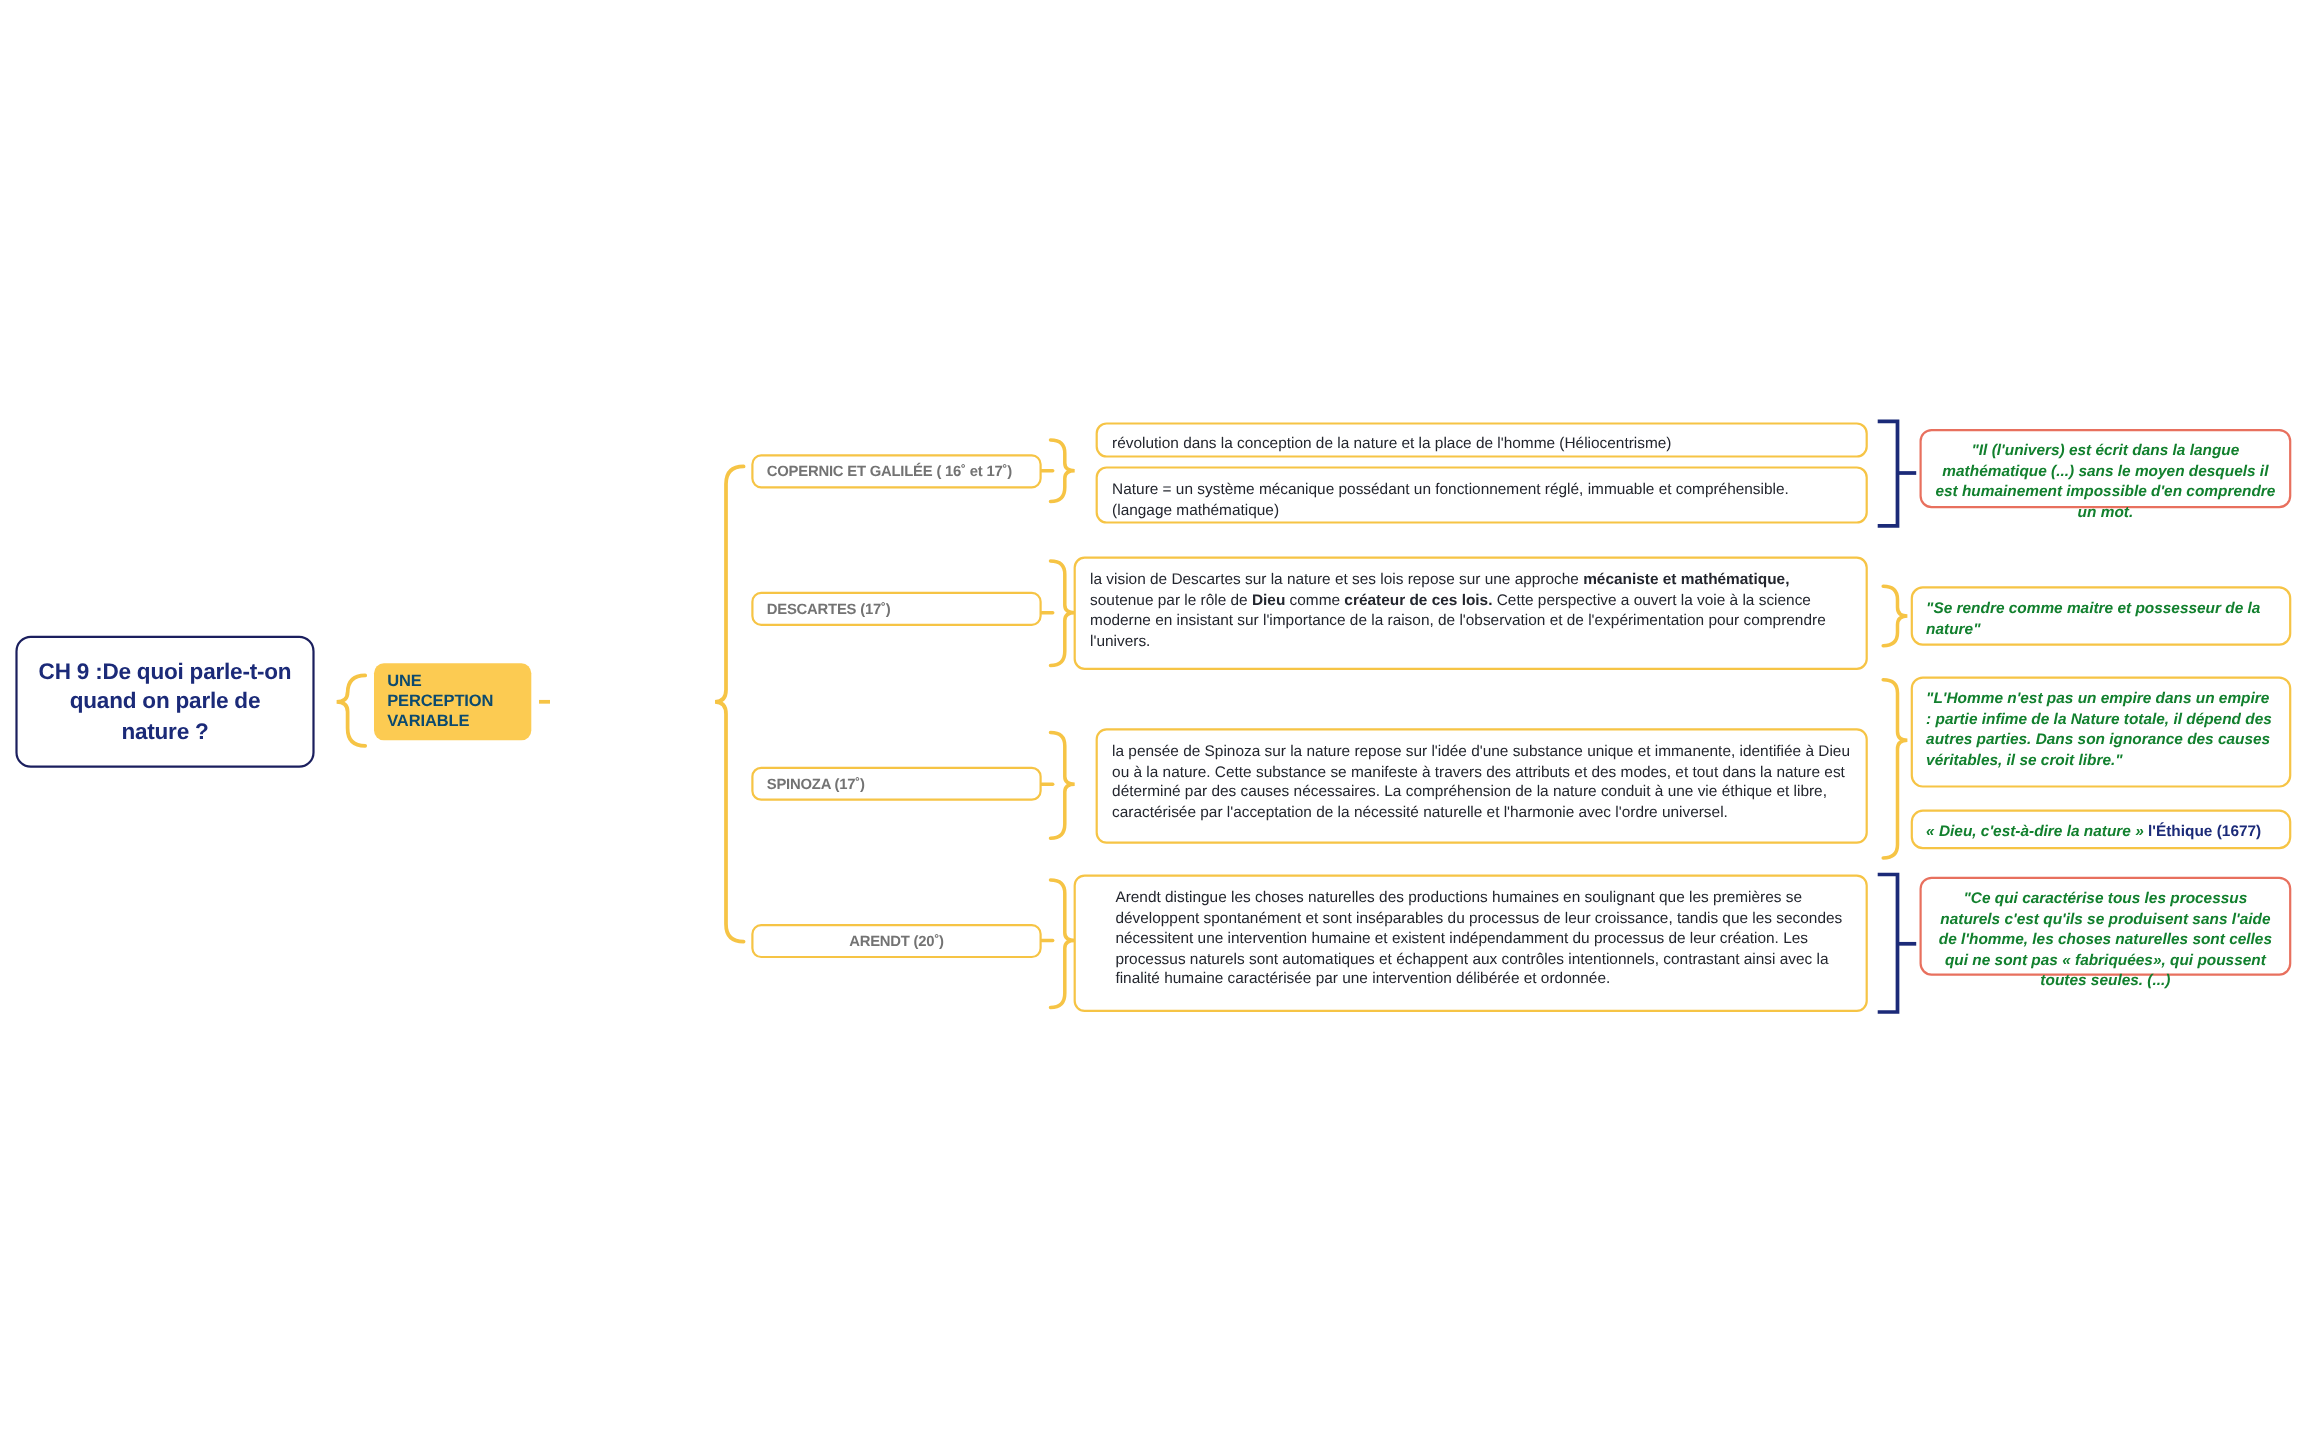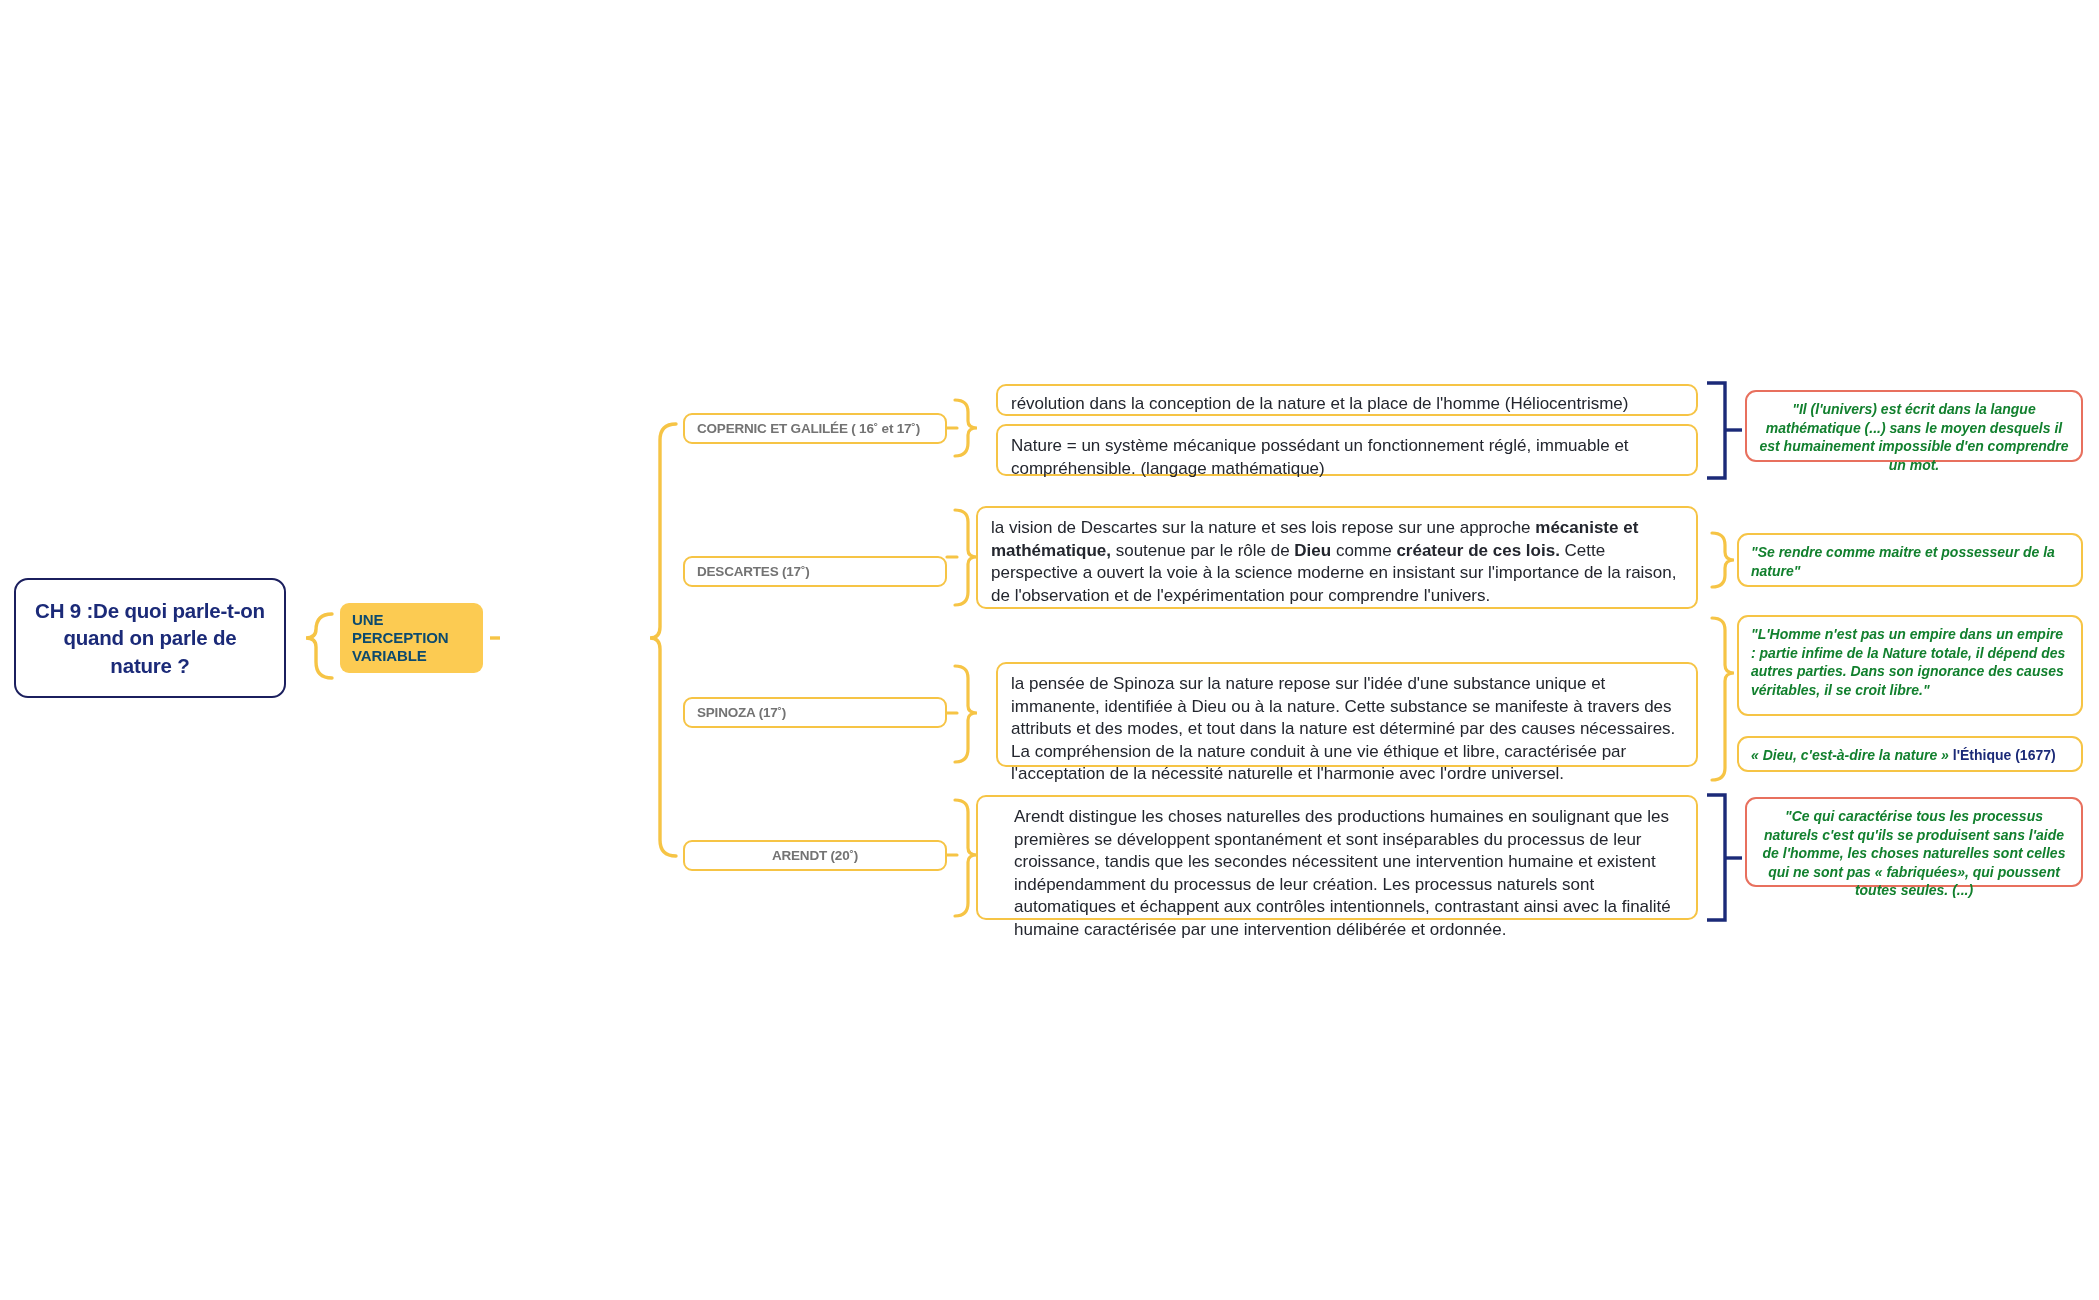--- a/index.html
+++ b/index.html
@@ -43,41 +43,41 @@
   .label-node{
     border:2px solid #f6c445;border-radius:9px;background:#ffffff;
     display:flex;align-items:center;padding:0 12px;
     color:#737373;font-weight:bold;font-size:13.5px;letter-spacing:-0.2px;
     white-space:nowrap;
   }
 
   .content-node{
     border:2px solid #f6c445;border-radius:10px;background:#ffffff;
     padding:9px 13px;
-    color:#23262e;font-size:17px;line-height:1.33;
+    color:#23262e;font-size:14px;line-height:1.33;
     box-sizing:border-box;
   }
   .content-node b{font-weight:bold;color:#23262e;}
 
   .quote-node{
     border-radius:11px;background:#ffffff;box-sizing:border-box;
     padding:8px 12px;
     font-size:14px;line-height:1.33;
     font-weight:bold;font-style:italic;
   }
   .quote-green-border{border:2px solid #e8705e;}
   .quote-yellow-border{border:2px solid #f6c445;}
   .q-center{text-align:center;}
   .q-left{text-align:left;}
   .qtext{color:#12802e;}
   .qplain{color:#1b2a78;font-weight:bold;font-style:normal;}
 
   
   #lbl-copernic{left:683px;top:413px;width:264px;height:31px;}
-  #lbl-descartes{left:683px;top:556px;width:264px;height:31px;}
+  #lbl-descartes{left:683px;top:538px;width:264px;height:31px;}
   #lbl-spinoza{left:683px;top:697px;width:264px;height:31px;}
   #lbl-arendt{left:683px;top:840px;width:264px;height:31px;justify-content:center;}
 
   #cnt-cop-1{left:996px;top:384px;width:702px;height:32px;padding-top:7px;}
   #cnt-cop-2{left:996px;top:424px;width:702px;height:52px;}
   #cnt-descartes{left:976px;top:506px;width:722px;height:103px;}
   #cnt-spinoza{left:996px;top:662px;width:702px;height:105px;}
   #cnt-arendt{left:976px;top:795px;width:722px;height:125px;padding-left:36px;}
 
   #q-galilee{left:1745px;top:390px;width:338px;height:72px;}

